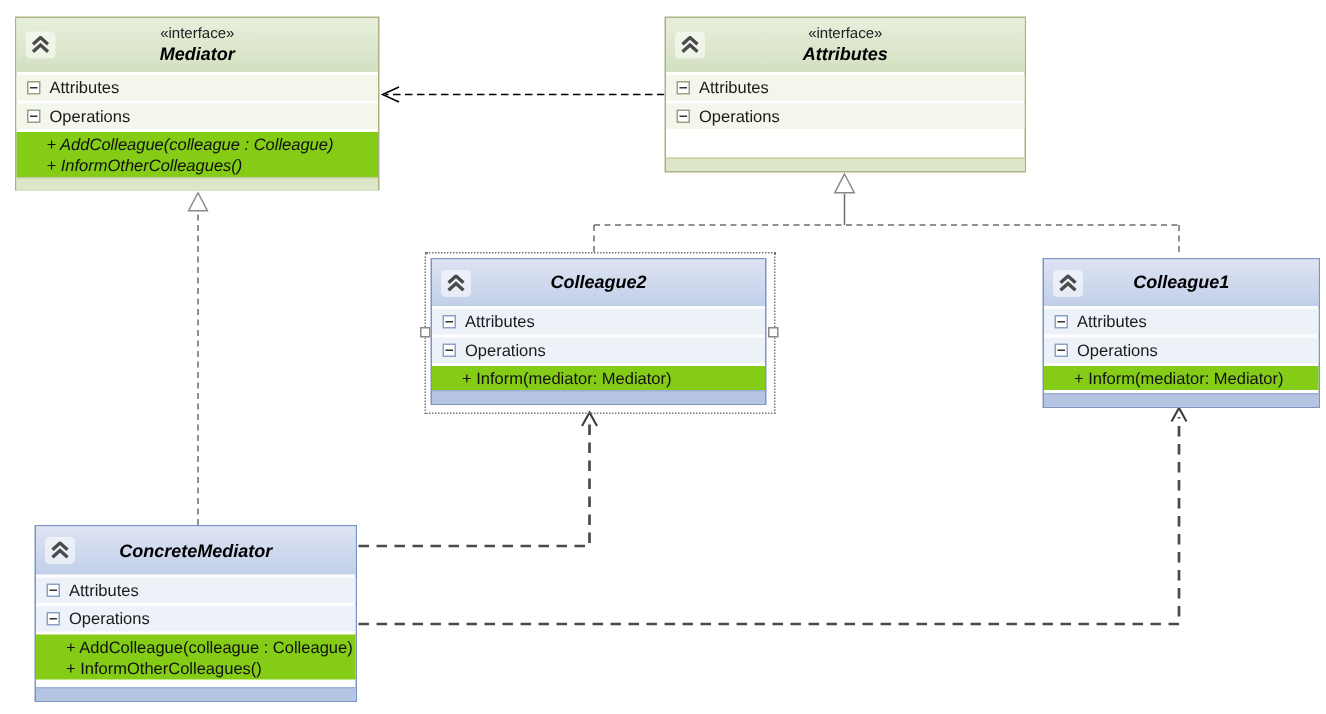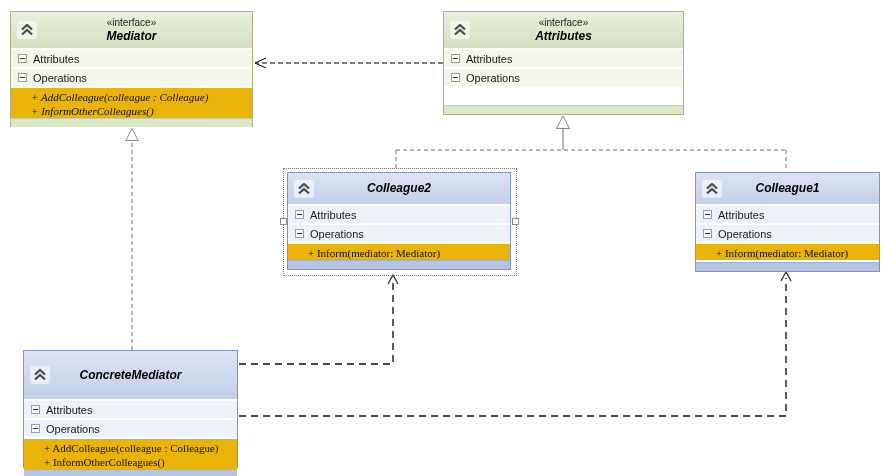--- a/index.html
+++ b/index.html
@@ -44,22 +44,22 @@
     position:relative; width:9px; height:9px; background:#ffffff;
     border:1px solid; box-sizing:border-box; flex:0 0 auto;
   }
   .green .minus { border-color:#98a183; }
   .blue  .minus { border-color:#8aa0c8; }
   .minus::after {
     content:""; position:absolute; left:1px; right:1px; top:3px; height:1px; background:#333333;
   }
 
   .ops {
-    background:#eab308; margin-top:2px; padding:2px 0 0 20px;
-    font-size:11px; line-height:14px; color:#111111; white-space:nowrap; flex:0 0 auto;font-family:Liberation Serif, serif;
+    background:#84cc16; margin-top:2px; padding:2px 0 0 20px;
+    font-size:11px; line-height:14px; color:#111111; white-space:nowrap; flex:0 0 auto;
   }
   .ops.it { font-style:italic; }
 
   .foot { margin-top:auto; flex:0 0 auto; }
   .green .foot { height:8px; background:#dce7ca; border-top:1px solid #c3cfa4; }
   .blue  .foot { height:8px; background:#b5c4e3; border-top:1px solid #9db0d4; }
 
   
   .selection { position:absolute; border:1px dotted #777777; z-index:1; }
   .handle {
@@ -201,21 +201,21 @@
       <span class="minus"></span>
       <span>Operations</span>
     </div>
     <div class="ops">
       <div>+ Inform(mediator: Mediator)</div>
     </div>
     <div class="foot"></div>
   </div>
 
   <div class="uml-box blue" style="left:23px; top:350px; width:215px; height:118px;">
-    <div class="hdr cls-hdr" style="height:48px;">
+    <div class="hdr cls-hdr" style="height:32px;">
       <span class="chevron">
         <svg width="14" height="12" viewBox="0 0 14 12">
           <path d="M2 5.5 L7 1 L12 5.5" fill="none" stroke="#4a4a4a" stroke-width="2.2"></path>
           <path d="M2 10.5 L7 6 L12 10.5" fill="none" stroke="#4a4a4a" stroke-width="2.2"></path>
         </svg>
       </span>
       <div class="title">ConcreteMediator</div>
     </div>
     <div class="row">
       <span class="minus"></span>

